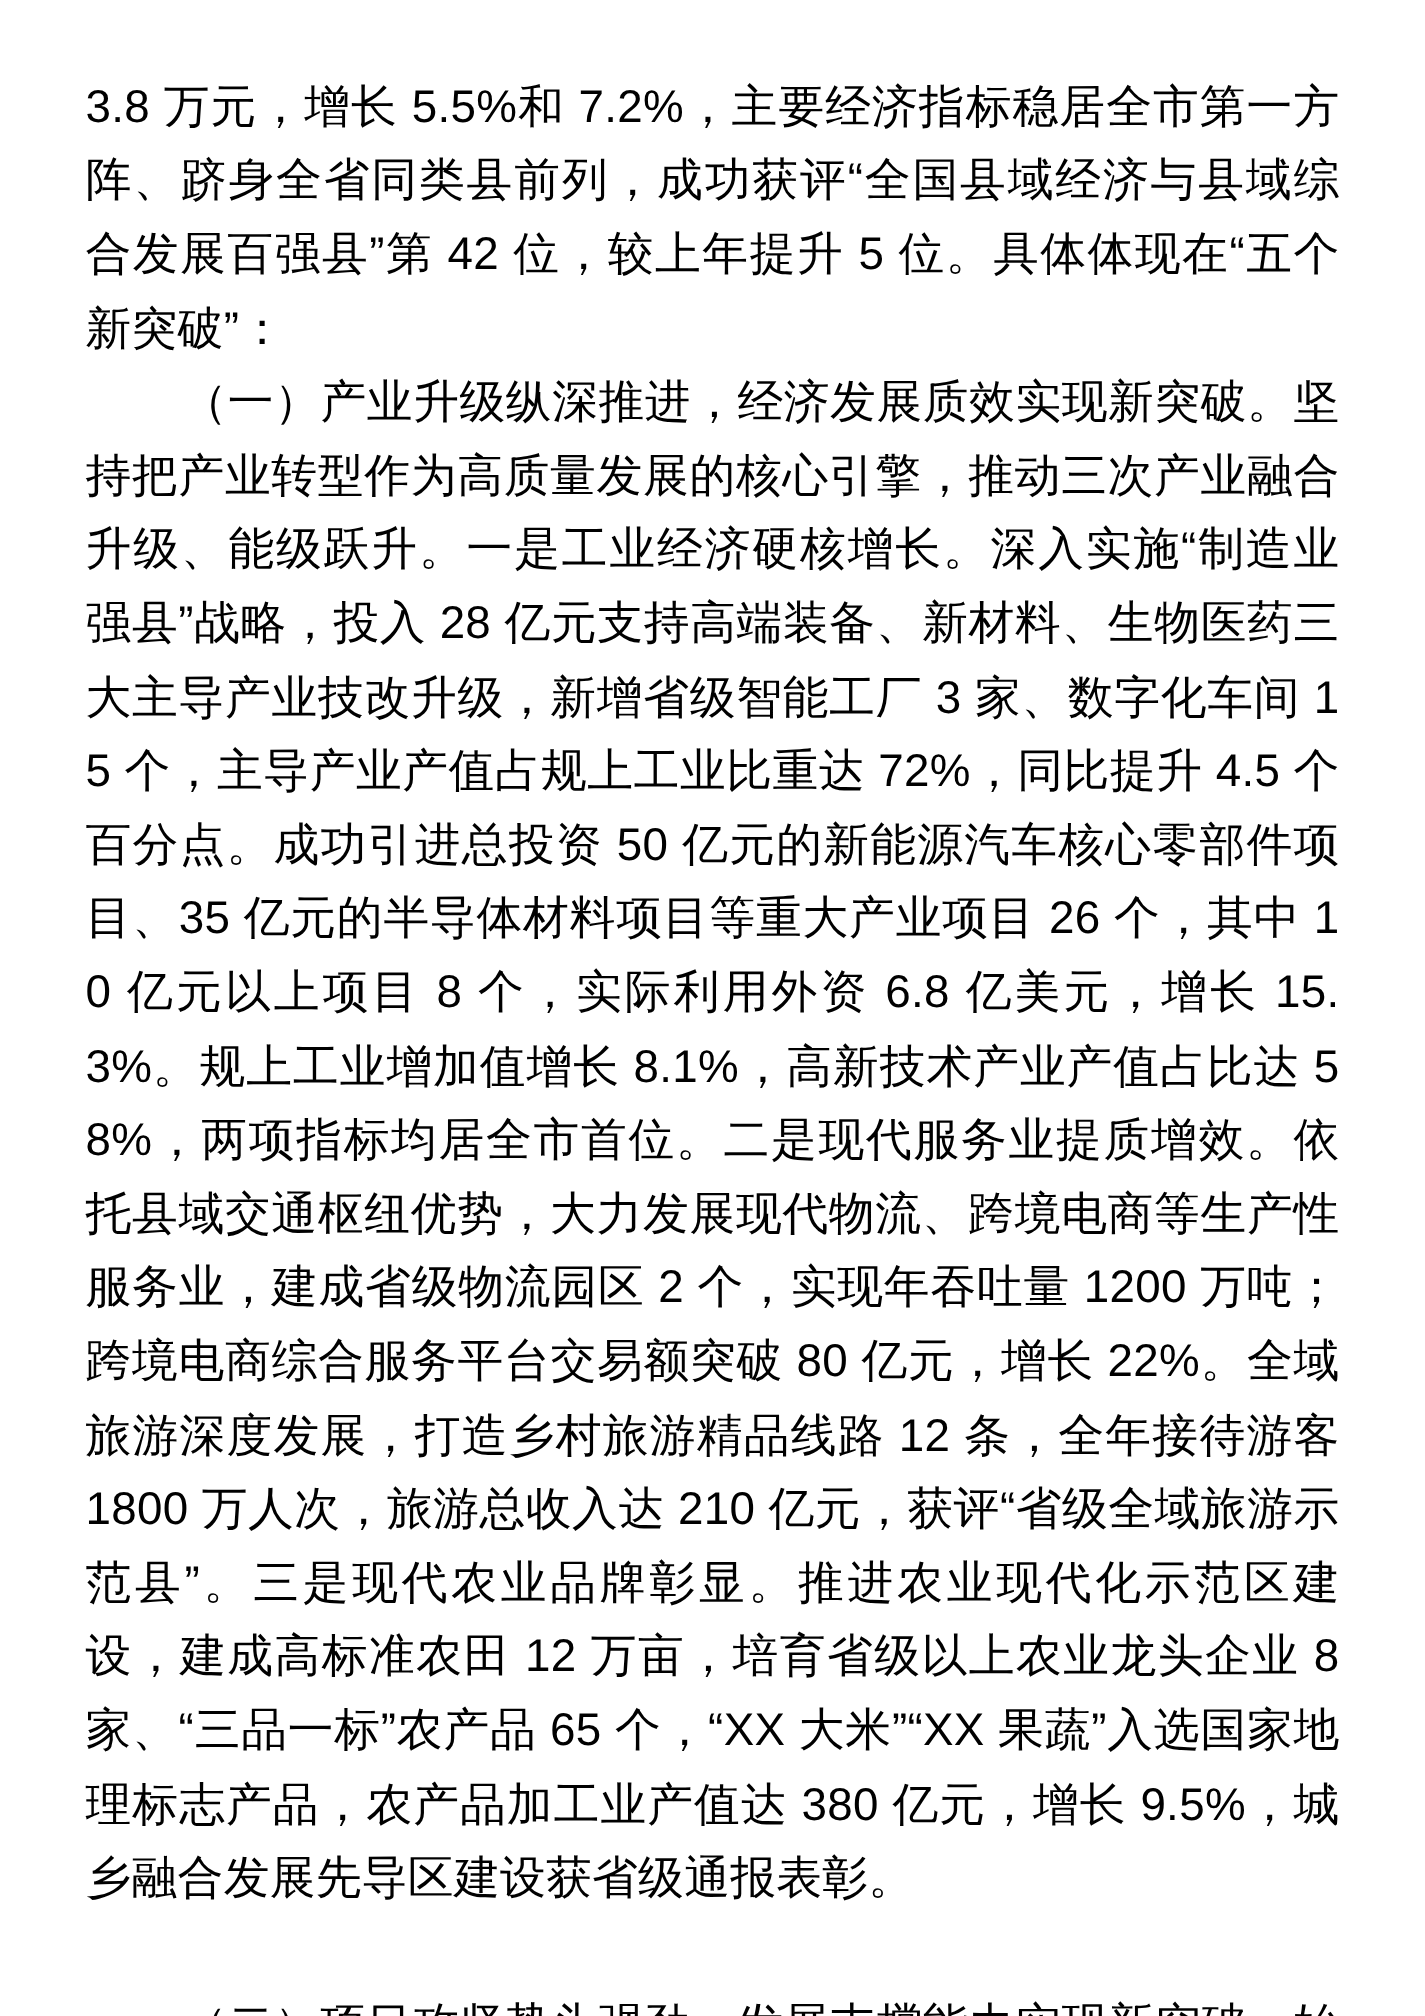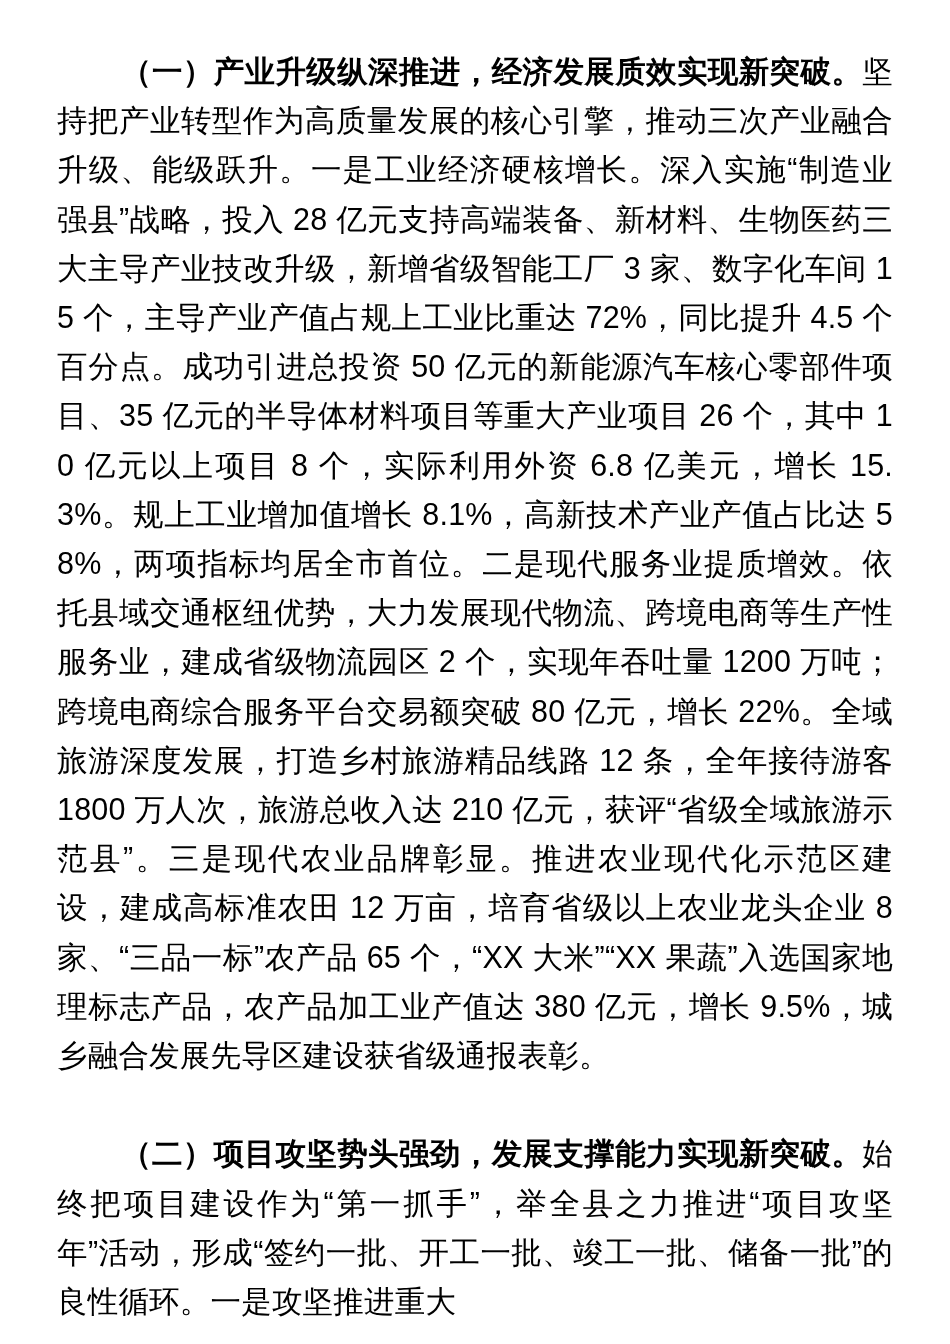--- a/index.html
+++ b/index.html
@@ -42,30 +42,33 @@
     text-indent: 64px;
   }
   p.spacer {
     margin: 0;
     padding: 0;
     height: 49.2px;
     font-size: 30.5px;
     line-height: 49.2px;
   }
   .hd {
-    font-weight: 700;
+    font-weight: 400;
     letter-spacing: 0.2px;
   }
 </style>
 </head>
 <body>
 
 <div class="page">
   <div class="doc-body">
 
+    <p class="para">
+      <span>3.8 万元，增长 5.5%和 7.2%，主要经济指标稳居全市第一方阵、跻身全省同类县前列，成功获评“全国县域经济与县域综合发展百强县”第 42 位，较上年提升 5 位。具体体现在“五个新突破”：</span>
+    </p>
 
     <p class="para indent">
       <span class="hd">（一）产业升级纵深推进，经济发展质效实现新突破。</span><span>坚持把产业转型作为高质量发展的核心引擎，推动三次产业融合升级、能级跃升。一是工业经济硬核增长。深入实施“制造业强县”战略，投入 28 亿元支持高端装备、新材料、生物医药三大主导产业技改升级，新增省级智能工厂 3 家、数字化车间 15 个，主导产业产值占规上工业比重达 72%，同比提升 4.5 个百分点。成功引进总投资 50 亿元的新能源汽车核心零部件项目、35 亿元的半导体材料项目等重大产业项目 26 个，其中 10 亿元以上项目 8 个，实际利用外资 6.8 亿美元，增长 15.3%。规上工业增加值增长 8.1%，高新技术产业产值占比达 58%，两项指标均居全市首位。二是现代服务业提质增效。依托县域交通枢纽优势，大力发展现代物流、跨境电商等生产性服务业，建成省级物流园区 2 个，实现年吞吐量 1200 万吨；跨境电商综合服务平台交易额突破 80 亿元，增长 22%。全域旅游深度发展，打造乡村旅游精品线路 12 条，全年接待游客 1800 万人次，旅游总收入达 210 亿元，获评“省级全域旅游示范县”。三是现代农业品牌彰显。推进农业现代化示范区建设，建成高标准农田 12 万亩，培育省级以上农业龙头企业 8 家、“三品一标”农产品 65 个，“XX 大米”“XX 果蔬”入选国家地理标志产品，农产品加工业产值达 380 亿元，增长 9.5%，城乡融合发展先导区建设获省级通报表彰。</span>
     </p>
 
     <p class="spacer"></p>
 
     <p class="para indent">
       <span class="hd">（二）项目攻坚势头强劲，发展支撑能力实现新突破。</span><span>始终把项目建设作为“第一抓手”，举全县之力推进“项目攻坚年”活动，形成“签约一批、开工一批、竣工一批、储备一批”的良性循环。一是攻坚推进重大</span>
     </p>

